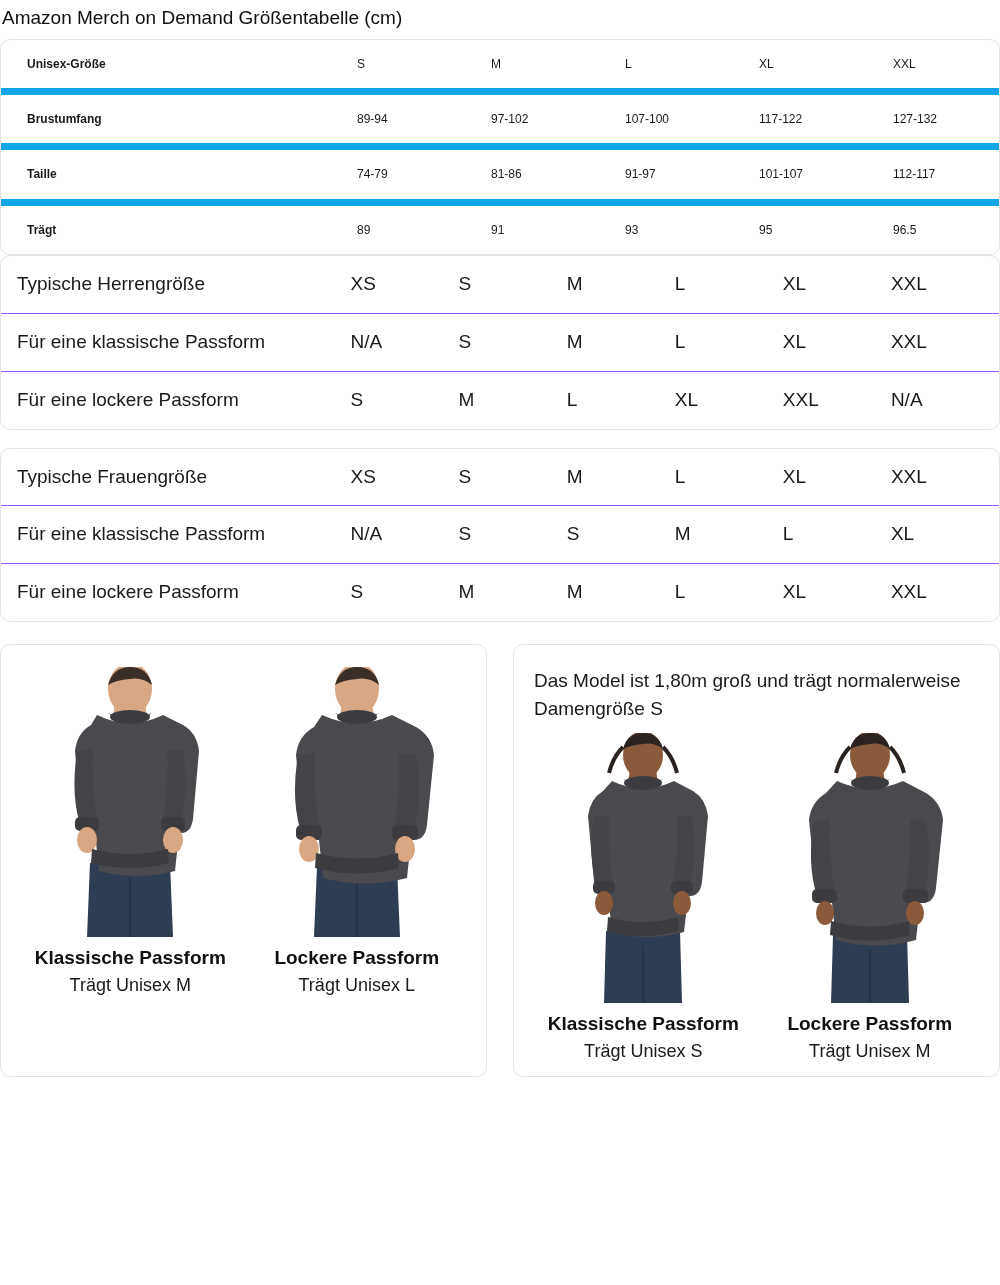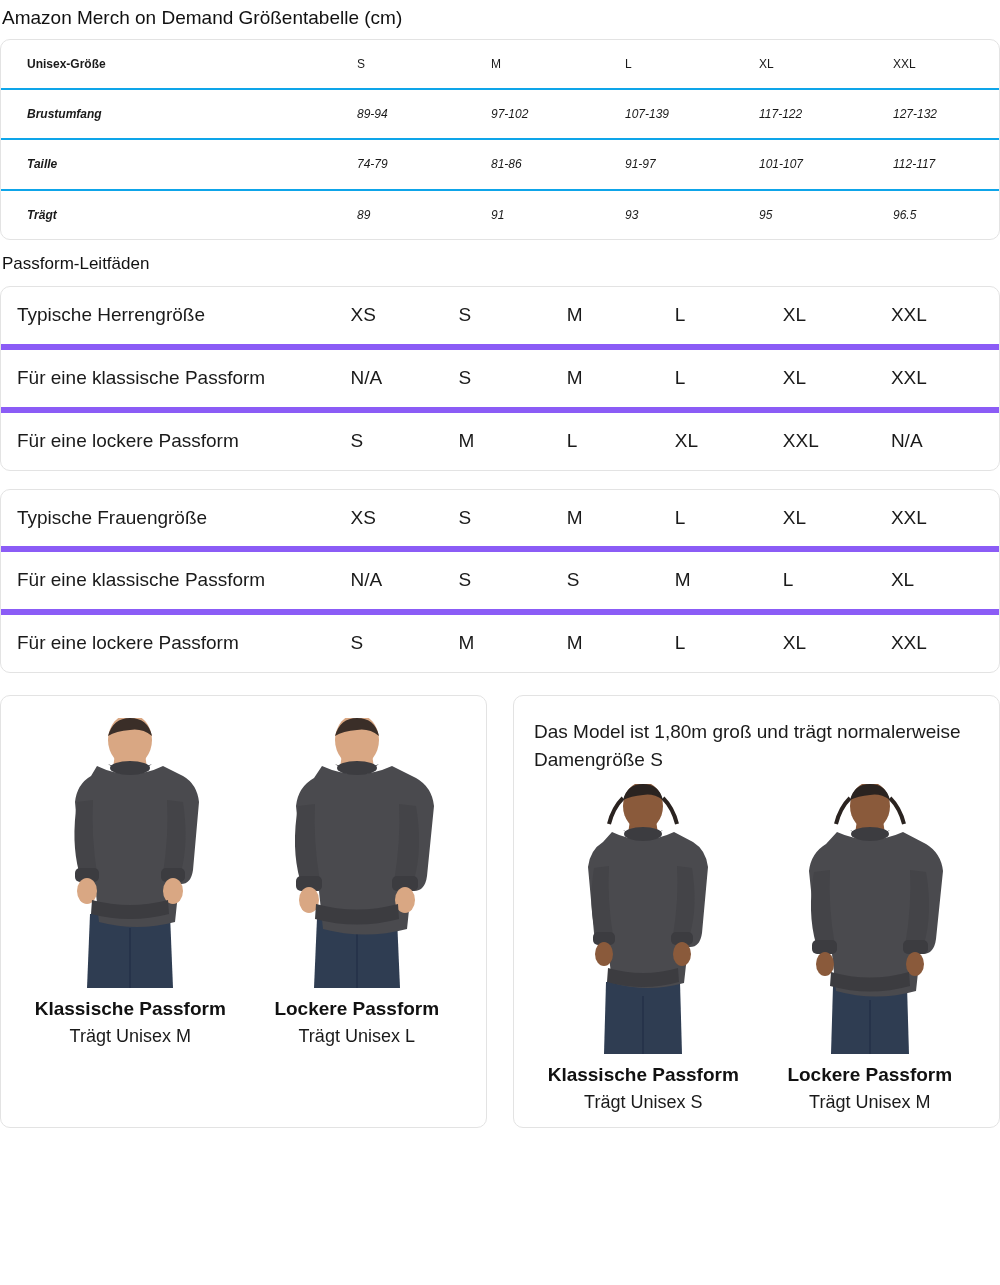--- a/index.html
+++ b/index.html
@@ -35,22 +35,21 @@
     overflow: hidden;
     background: #ffffff;
   }
 
   table.sizetable {
     width: 100%;
     border-collapse: collapse;
     table-layout: fixed;
   }
   table.sizetable tr + tr td {
-    border-top: 2px solid #0ea5e9;
-    font-style: italic;
+    border-top: 7px solid #0ea5e9;
   }
   table.sizetable td {
     padding: 17px 0 17px 0;
     font-size: 12px;
     color: #1a1a1a;
     vertical-align: middle;
     line-height: 1.2;
   }
   table.sizetable td.rowhead {
     font-weight: bold;
@@ -71,21 +70,21 @@
     color: #111111;
     padding: 14px 0 12px 2px;
   }
 
   table.fittable {
     width: 100%;
     border-collapse: collapse;
     table-layout: fixed;
   }
   table.fittable tr + tr td {
-    border-top: 6px solid #8b5cf6;
+    border-top: 1px solid #8b5cf6;
   }
   table.fittable td {
     padding: 17px 0 17px 0;
     font-size: 19px;
     color: #1a1a1a;
     vertical-align: middle;
     line-height: 1.2;
   }
   table.fittable td.rowhead {
     font-weight: normal;
@@ -164,21 +163,21 @@
         <td class="val">S</td>
         <td class="val">M</td>
         <td class="val">L</td>
         <td class="val">XL</td>
         <td class="val">XXL</td>
       </tr>
       <tr>
         <td class="rowhead">Brustumfang</td>
         <td class="val">89-94</td>
         <td class="val">97-102</td>
-        <td class="val">107-139</td>
+        <td class="val">107-100</td>
         <td class="val">117-122</td>
         <td class="val">127-132</td>
       </tr>
       <tr>
         <td class="rowhead">Taille</td>
         <td class="val">74-79</td>
         <td class="val">81-86</td>
         <td class="val">91-97</td>
         <td class="val">101-107</td>
         <td class="val">112-117</td>
@@ -189,21 +188,20 @@
         <td class="val">91</td>
         <td class="val">93</td>
         <td class="val">95</td>
         <td class="val">96.5</td>
       </tr>
     </tbody>
       </table>
   </div>
 
 
-  <div class="section-label">Passform-Leitfäden</div>
 
   <div class="card">
     <table class="fittable">
       <tbody>
           <tr>
         <td class="rowhead">Typische Herrengröße</td>
         <td class="val">XS</td>
         <td class="val">S</td>
         <td class="val">M</td>
         <td class="val">L</td>

